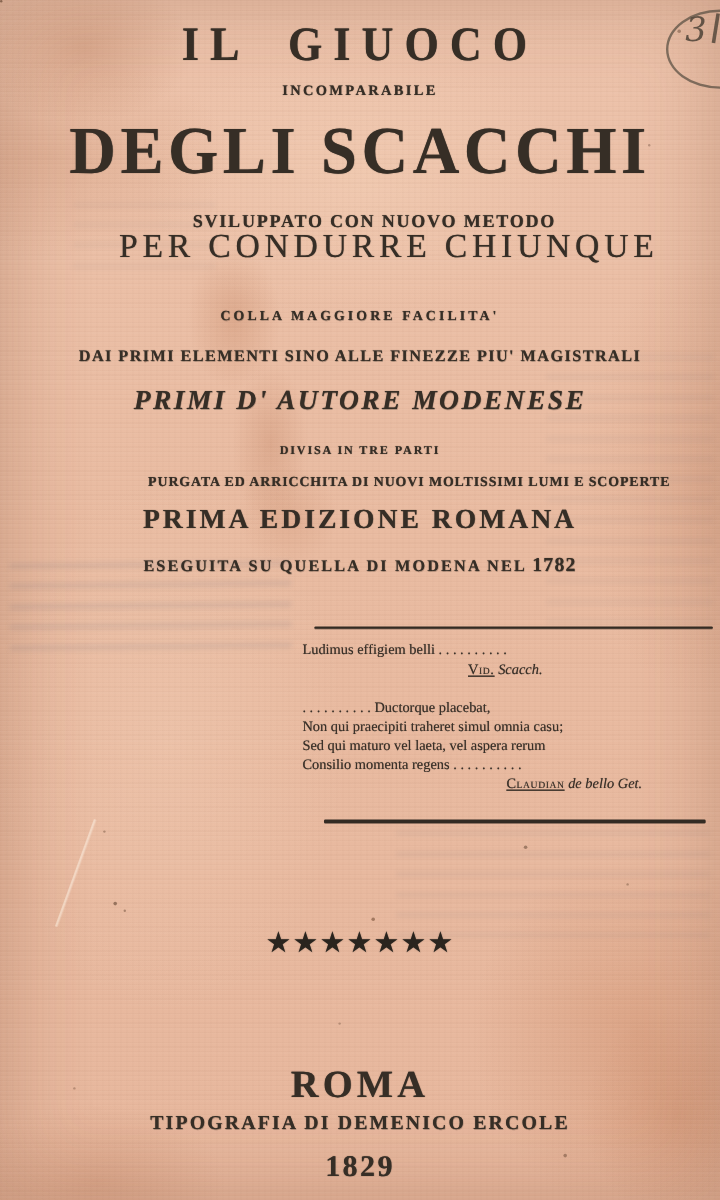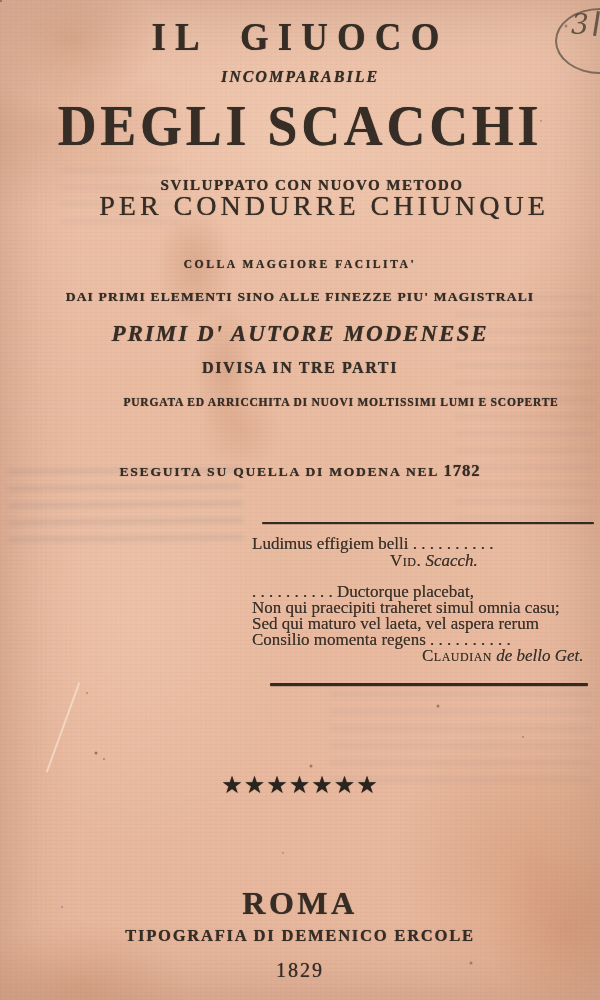--- a/index.html
+++ b/index.html
@@ -65,28 +65,28 @@
       282px 852px 0 0 rgba(74,48,30,0.3),
       565px 25px 0 0.5px rgba(74,48,30,0.4);
   }
 
   .line{
     position:absolute;left:0;width:100%;
     text-align:center;white-space:nowrap;
     text-shadow:0 0 0.8px rgba(54,46,38,0.75), 0.4px 0.4px 0 rgba(54,46,38,0.25);
   }
   .t1 {top:13px;  font-size:40px;  font-weight:700; letter-spacing:10px; word-spacing:16px; transform:scaleX(0.92);}
-  .t2 {top:68px;  font-size:16px;  font-weight:700; letter-spacing:2px;font-style:italic;}
+  .t2 {top:68px;  font-size:12px;  font-weight:700; letter-spacing:2px;}
   .t3 {top:94px;  font-size:56px;  font-weight:700; letter-spacing:4px; transform:scaleX(0.96);}
   .t4 {top:177px; font-size:15px;  font-weight:700; letter-spacing:1.5px;padding-left:12px;}
   .t5 {top:190px; font-size:28px;  font-weight:400; letter-spacing:4px;margin-left:24px;}
   .t6 {top:258px; font-size:11.5px;font-weight:700; letter-spacing:2.6px;}
   .t7 {top:289px; font-size:13.5px;font-weight:700; letter-spacing:1.2px;}
   .t8 {top:321px; font-size:23px;  font-weight:700; font-style:italic; letter-spacing:2px;}
-  .t9 {top:359px; font-size:16px;  font-weight:700; letter-spacing:1.6px;}
+  .t9 {top:370px; font-size:10px;  font-weight:700; letter-spacing:1.6px;}
   .t10{top:396px; font-size:11.5px;font-weight:700; letter-spacing:0.8px;margin-left:41px;}
   .t11{top:420px; font-size:23px;  font-weight:700; letter-spacing:2.5px;}
   .t12{top:461px; font-size:13.5px;font-weight:700; letter-spacing:1.8px;}
   .t12 .year{font-size:16.5px; letter-spacing:1px;}
 
   .hand-mark{position:absolute;left:545px;top:2px;width:96px;height:70px;pointer-events:none;}
   .hand-circle{
     position:absolute;left:10px;top:6px;width:86px;height:62px;
     border:2px solid rgba(92,82,68,0.75);border-radius:50%;
   }
@@ -95,45 +95,45 @@
     font-size:28px;font-style:italic;color:rgba(76,66,54,0.85);
     font-family:"DejaVu Serif", serif;
   }
   .hand-stroke{
     position:absolute;left:50px;top:9px;width:2.5px;height:25px;
     background:rgba(76,66,54,0.8);transform:rotate(9deg);
   }
 
   .epigraph{
     position:absolute;left:250px;top:522px;width:346px;height:172px;
-    font-size:17px;color:#3a3129;
+    font-size:12px;color:#3a3129;
     text-shadow:0 0 0.6px rgba(58,49,41,0.7);
   }
   .epigraph .rule{position:absolute;background:#332b23;border-radius:1px;box-shadow:0 0.5px 0 rgba(51,43,35,0.4);}
   .rule-top{top:0;left:12px;width:332px;height:2px;}
   .rule-bottom{top:161px;left:20px;width:318px;height:2.5px;}
   .eline{position:absolute;left:2px;white-space:nowrap;}
   .e-q1   {top:12px;}
   .e-a1   {top:29px;left:140px;}
   .e-q2l1 {top:60px;}
   .e-q2l2 {top:76px;}
   .e-q2l3 {top:92px;}
   .e-q2l4 {top:108px;}
   .e-a2   {top:124px;left:172px;}
-  .smallcaps{font-variant:small-caps;letter-spacing:0.5px;}
+  .smallcaps{font-variant:small-caps;letter-spacing:0.5px;text-decoration:underline;}
   .ital{font-style:italic;}
 
   .stars{
     top:771px;font-size:24px;letter-spacing:1px;color:#2a241e;
     font-family:"DejaVu Sans", sans-serif;
     text-shadow:0 0 1px rgba(42,36,30,0.6);
   }
   .imp-city{top:885px;font-size:32px;font-weight:700;letter-spacing:3.5px;}
   .imp-printer{top:926px;font-size:16.5px;font-weight:700;letter-spacing:1.8px;}
-  .imp-year{top:959px;font-size:20px;font-weight:400;letter-spacing:2px;}
+  .imp-year{top:959px;font-size:25px;font-weight:700;letter-spacing:2px;}
 </style>
 </head>
 <body>
 
 <div class="paper">
 
   <div class="texture"></div>
   <div class="showthrough st-a"></div>
   <div class="showthrough st-b"></div>
   <div class="showthrough st-c"></div>
@@ -150,20 +150,21 @@
   <div class="line t1">IL GIUOCO</div>
   <div class="line t2">INCOMPARABILE</div>
   <div class="line t3">DEGLI SCACCHI</div>
   <div class="line t4">SVILUPPATO CON NUOVO METODO</div>
   <div class="line t5">PER CONDURRE CHIUNQUE</div>
   <div class="line t7">DAI PRIMI ELEMENTI SINO ALLE FINEZZE PIU' MAGISTRALI</div>
   <div class="line t6">COLLA MAGGIORE FACILITA'</div>
   <div class="line t8">PRIMI D' AUTORE MODENESE</div>
   <div class="line t9">DIVISA IN TRE PARTI</div>
   <div class="line t10">PURGATA ED ARRICCHITA DI NUOVI MOLTISSIMI LUMI E SCOPERTE</div>
+  <div class="line t11">PRIMA EDIZIONE ROMANA</div>
   <div class="line t12">
     <span>ESEGUITA SU QUELLA DI MODENA NEL</span>
     <span class="year">1782</span>
   </div>
 
   <div class="epigraph">
     <div class="rule rule-top"></div>
     <div class="eline e-q1">Ludimus effigiem belli . . . . . . . . . .</div>
     <div class="eline e-a1">
       <span class="smallcaps">Vid.</span>

